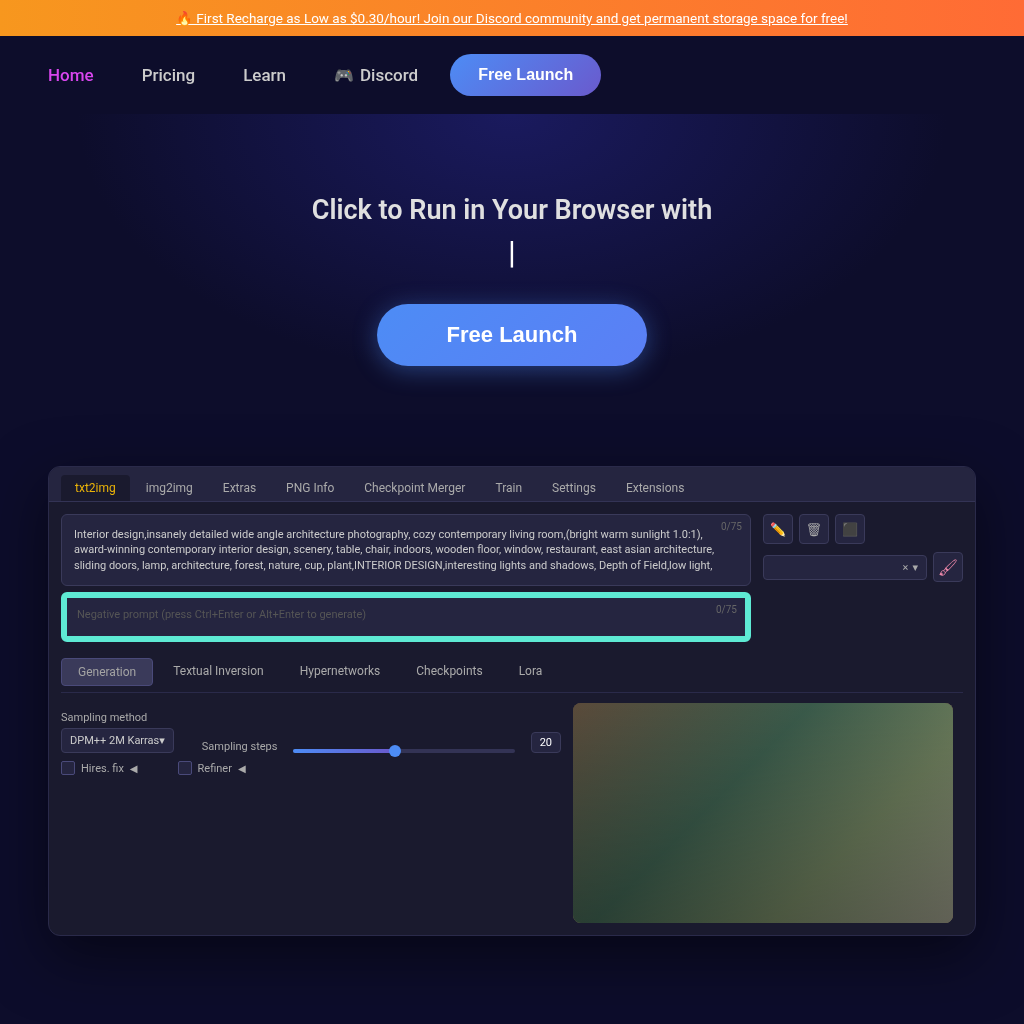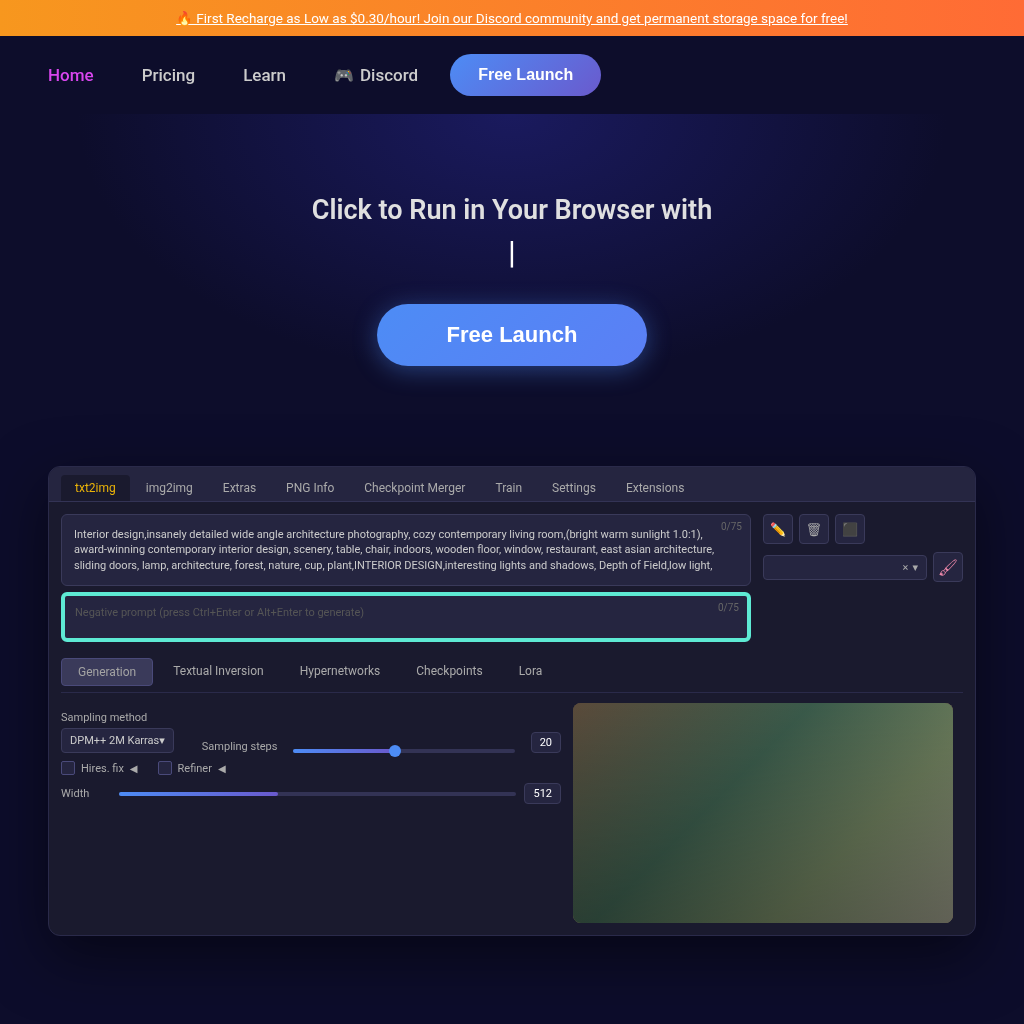--- a/index.html
+++ b/index.html
@@ -182,21 +182,21 @@
     }
     .prompt-count {
       position: absolute;
       top: 6px;
       right: 8px;
       font-size: 10px;
       color: #666;
     }
     .negative-prompt-box {
       background: #252540;
-      border: 4px solid #5eead4;
+      border: 6px solid #5eead4;
       border-radius: 6px;
       padding: 10px;
       font-size: 11px;
       color: #555;
       min-height: 50px;
       position: relative;
     }
     .generate-panel {
       display: flex;
       flex-direction: column;
@@ -572,34 +572,27 @@
               <span class="steps-value">20</span>
             </div>
           </div>
 
           <div class="checkbox-row" style="margin-bottom:8px;">
             <div class="checkbox-item">
               <div class="checkbox-box"></div>
               <span>Hires. fix</span>
               <span class="arrow-icon">◀</span>
             </div>
-            <div class="checkbox-item" style="margin-left:4px;">
+            <div class="checkbox-item" style="margin-left:24px;">
               <div class="checkbox-box"></div>
               <span>Refiner</span>
               <span class="arrow-icon">◀</span>
             </div>
           </div>
 
-          <div class="width-row">
-            <span class="width-label">Width</span>
-            <div class="width-slider">
-              <div class="width-slider-fill"></div>
-            </div>
-            <span class="width-value">512</span>
-          </div>
         </div>
 
         <div class="app-preview-section">
           <div class="preview-image">
             
             <svg viewBox="0 0 390 220" width="390" height="220">
 
               <rect width="390" height="220" fill="#3a4a5a"></rect>
 
               <rect x="0" y="0" width="390" height="40" fill="#5a3a2a"></rect>

